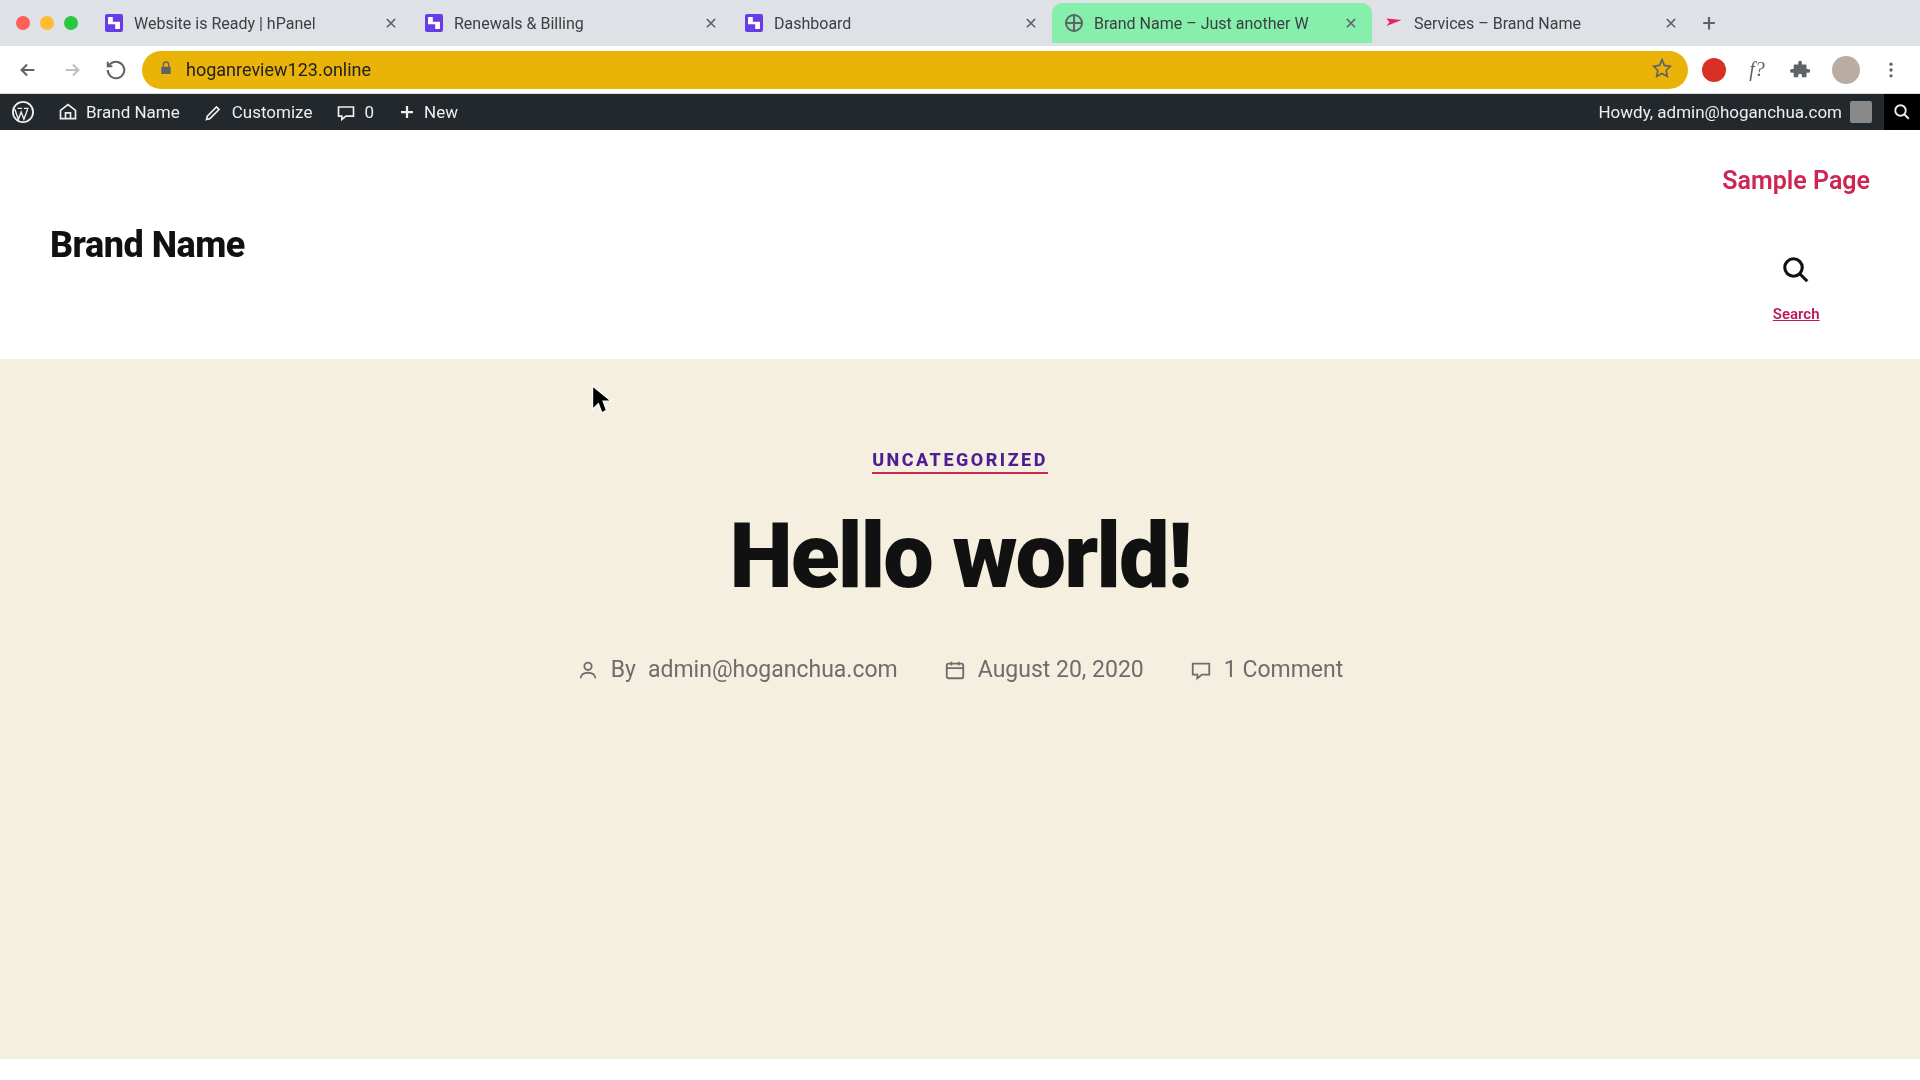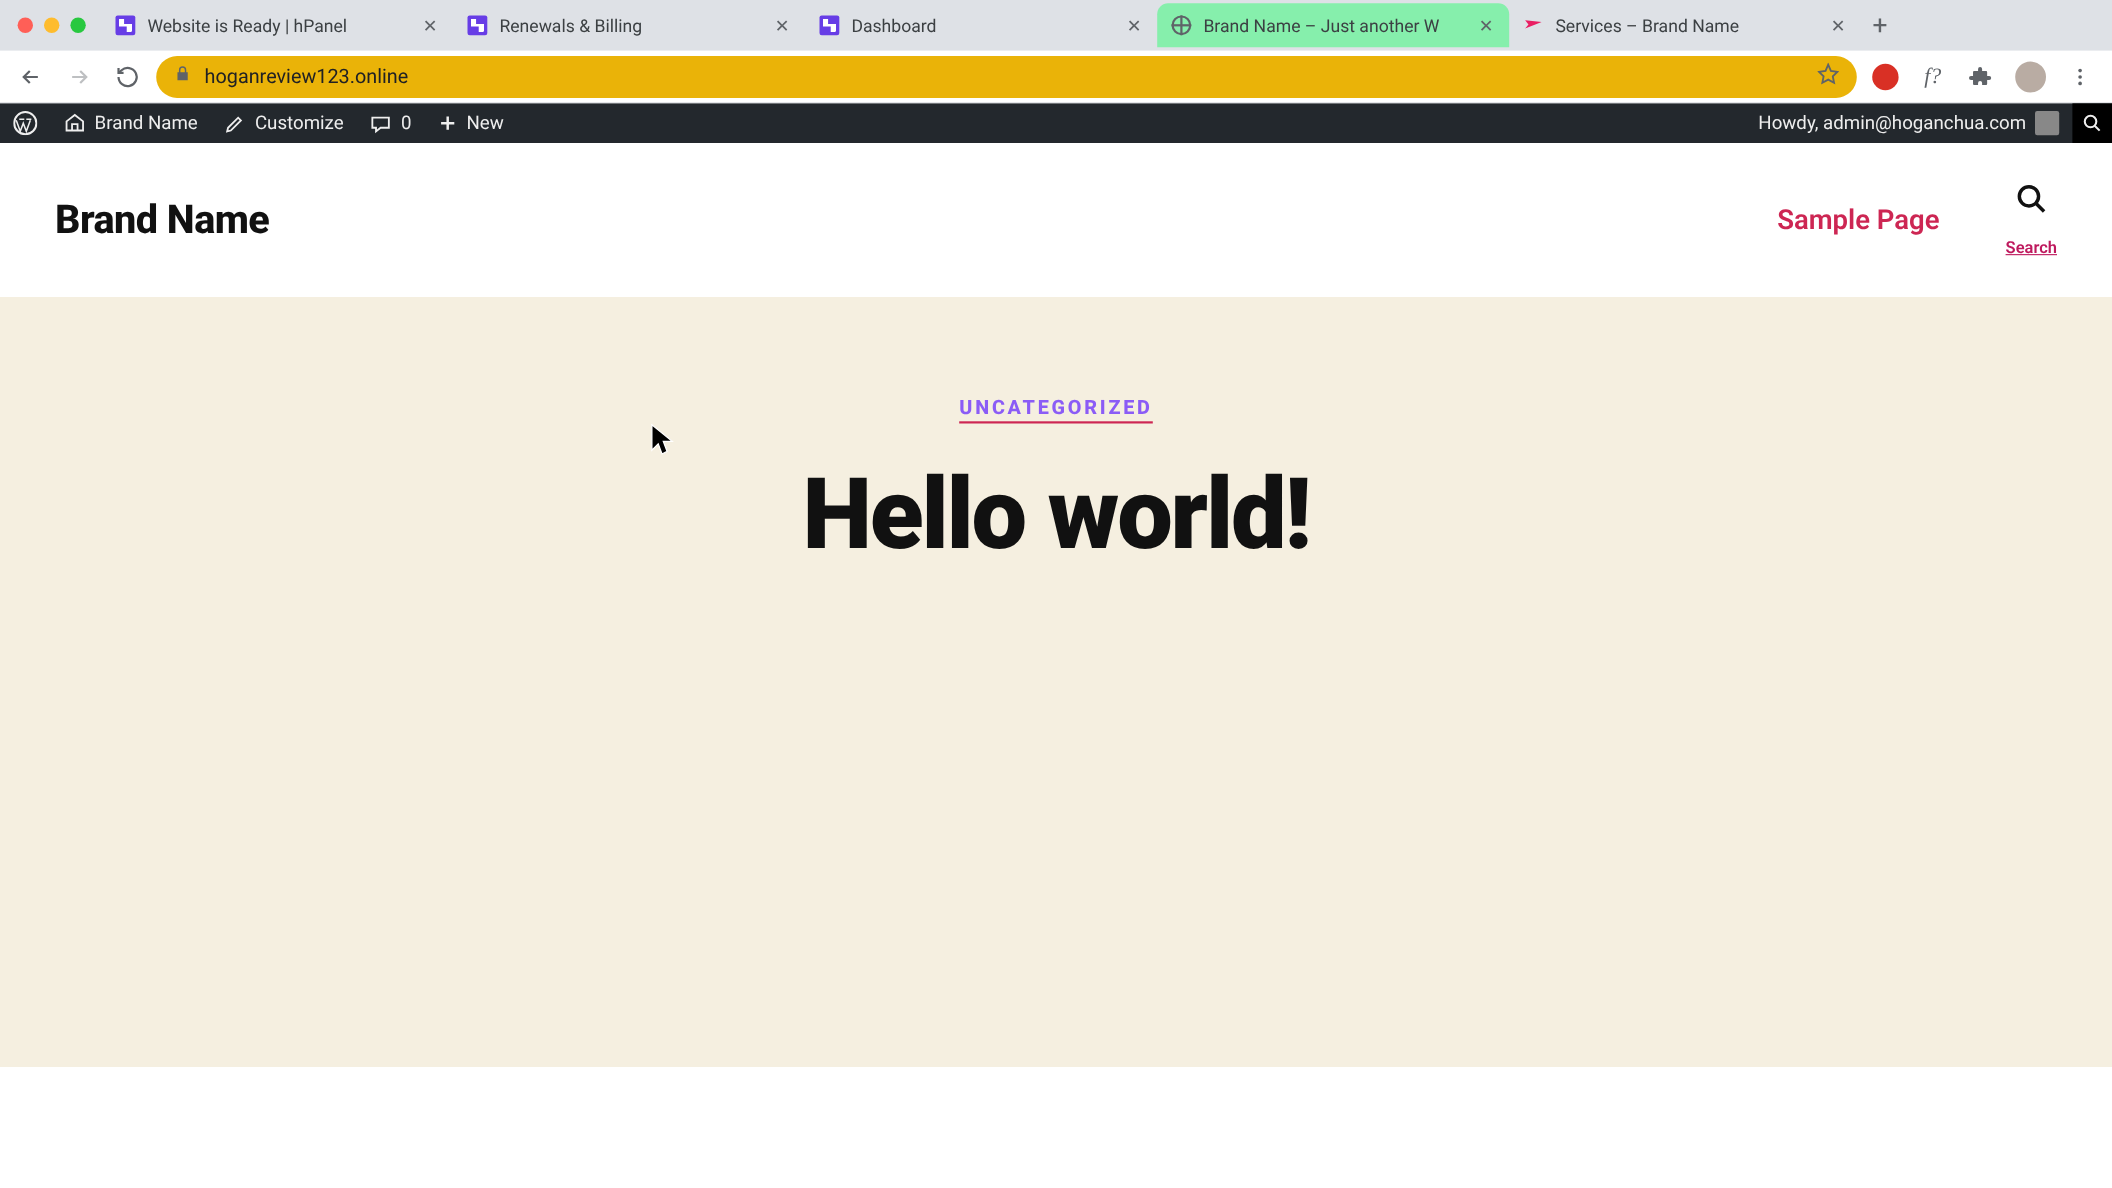--- a/index.html
+++ b/index.html
@@ -35,30 +35,30 @@
 .wp-left { display: flex; align-items: center; height: 100%; }
 .wp-item { display: flex; align-items: center; gap: 8px; padding: 0 12px; height: 100%; cursor: pointer; color: #eee; }
 .wp-right { margin-left: auto; display: flex; align-items: center; height: 100%; }
 .wp-ava { width: 22px; height: 22px; background: #888; border-radius: 2px; }
 .wp-search { width: 36px; height: 36px; display:flex;align-items:center;justify-content:center; background:#000; cursor:pointer; }
 
 
 .site-header { display: flex; align-items: center; padding: 36px 50px; background: #fff; }
 .site-title { font-size: 36px; font-weight: 800; color: #111; letter-spacing: -0.5px; }
 .site-tagline { font-size: 24px; color: #6d6d6d; margin-left: 30px; }
-.site-nav { margin-left: auto; display: flex; align-items: center; gap: 60px; }
+.site-nav { margin-left: auto; display: flex; align-items: center; gap: 60px; flex-direction: column; }
 .nav-link { font-size: 25px; font-weight: 600; color: #cd2653; }
 .search-toggle { display: flex; flex-direction: column; align-items: center; gap: 20px; cursor:pointer; color:#be185d;text-decoration:underline; }
 .search-toggle svg { width: 30px; height: 30px; }
 .search-label { font-size: 15px; font-weight: 600; }
 
 
 .content { background: #f5efe0; padding: 90px 0 120px; min-height: 700px; }
 .entry-header { text-align: center; max-width: 800px; margin: 0 auto; }
-.cat-link { display: inline-block; font-size: 18px; font-weight: 800; letter-spacing: 2.5px; color: #8b5cf6; border-bottom: 2px solid #cd2653; padding-bottom: 2px; }
+.cat-link { display: inline-block; font-size: 18px; font-weight: 800; letter-spacing: 2.5px; color: #4c1d95; border-bottom: 2px solid #cd2653; padding-bottom: 2px; }
 .entry-title { font-size: 90px; font-weight: 900; color: #111; margin-top: 38px; letter-spacing: -2px; line-height: 1; }
 .post-meta { display: flex; justify-content: center; align-items: center; gap: 46px; margin-top: 54px; font-size: 23px; color: #6d6d6d; }
 .meta { display: flex; align-items: center; gap: 12px; }
 .meta svg { width: 22px; height: 22px; stroke:#6d6d6d; }
 .entry-content { max-width: 760px; margin: 110px auto 0; font-family: Georgia, 'Times New Roman', serif; font-size: 27px; line-height: 1.55; color: #111; }
 .edit-row { margin-top: 54px; display:flex; align-items:center; gap:14px; font-family: -apple-system, sans-serif; font-size: 23px; color:#6d6d6d; }
 .edit-row svg{width:22px;height:22px;stroke:#6d6d6d;}
 
 .footer-gap { background:#fff; height: 90px; }
 
@@ -233,20 +233,43 @@
         </svg>
       <span class="search-label">Search</span>
     </div>
   </div>
 </div>
 
 <div class="content">
   <div class="entry-header">
     <a class="cat-link">UNCATEGORIZED</a>
     <h1 class="entry-title">Hello world!</h1>
+    <div class="post-meta">
+      <div class="meta">
+        <svg viewBox="0 0 24 24" fill="none" stroke-width="2">
+            <circle cx="12" cy="8" r="4"></circle>
+            <path d="M4 21c0-4 4-6 8-6s8 2 8 6"></path>
+          </svg>
+        <span>By </span>
+        <a style="color:#6d6d6d">admin@hoganchua.com</a>
+      </div>
+      <div class="meta">
+        <svg viewBox="0 0 24 24" fill="none" stroke-width="2">
+            <rect x="3" y="5" width="18" height="16" rx="2"></rect>
+            <path d="M3 10h18M8 3v4M16 3v4"></path>
+          </svg>
+        <span>August 20, 2020</span>
+      </div>
+      <div class="meta">
+        <svg viewBox="0 0 24 24" fill="none" stroke-width="2">
+            <path d="M21 5H3v12h5v4l5-4h8V5z"></path>
+          </svg>
+        <span>1 Comment</span>
+      </div>
+    </div>
   </div>
 </div>
 
 <div class="footer-gap"></div>
 
 <div class="cursor">
   <svg viewBox="0 0 20 26">
       <path d="M1 1l0 20 5-5 3 8 4-2-3-8 7 0z" fill="#000" stroke="#fff" stroke-width="1"></path>
     </svg>
 </div>

